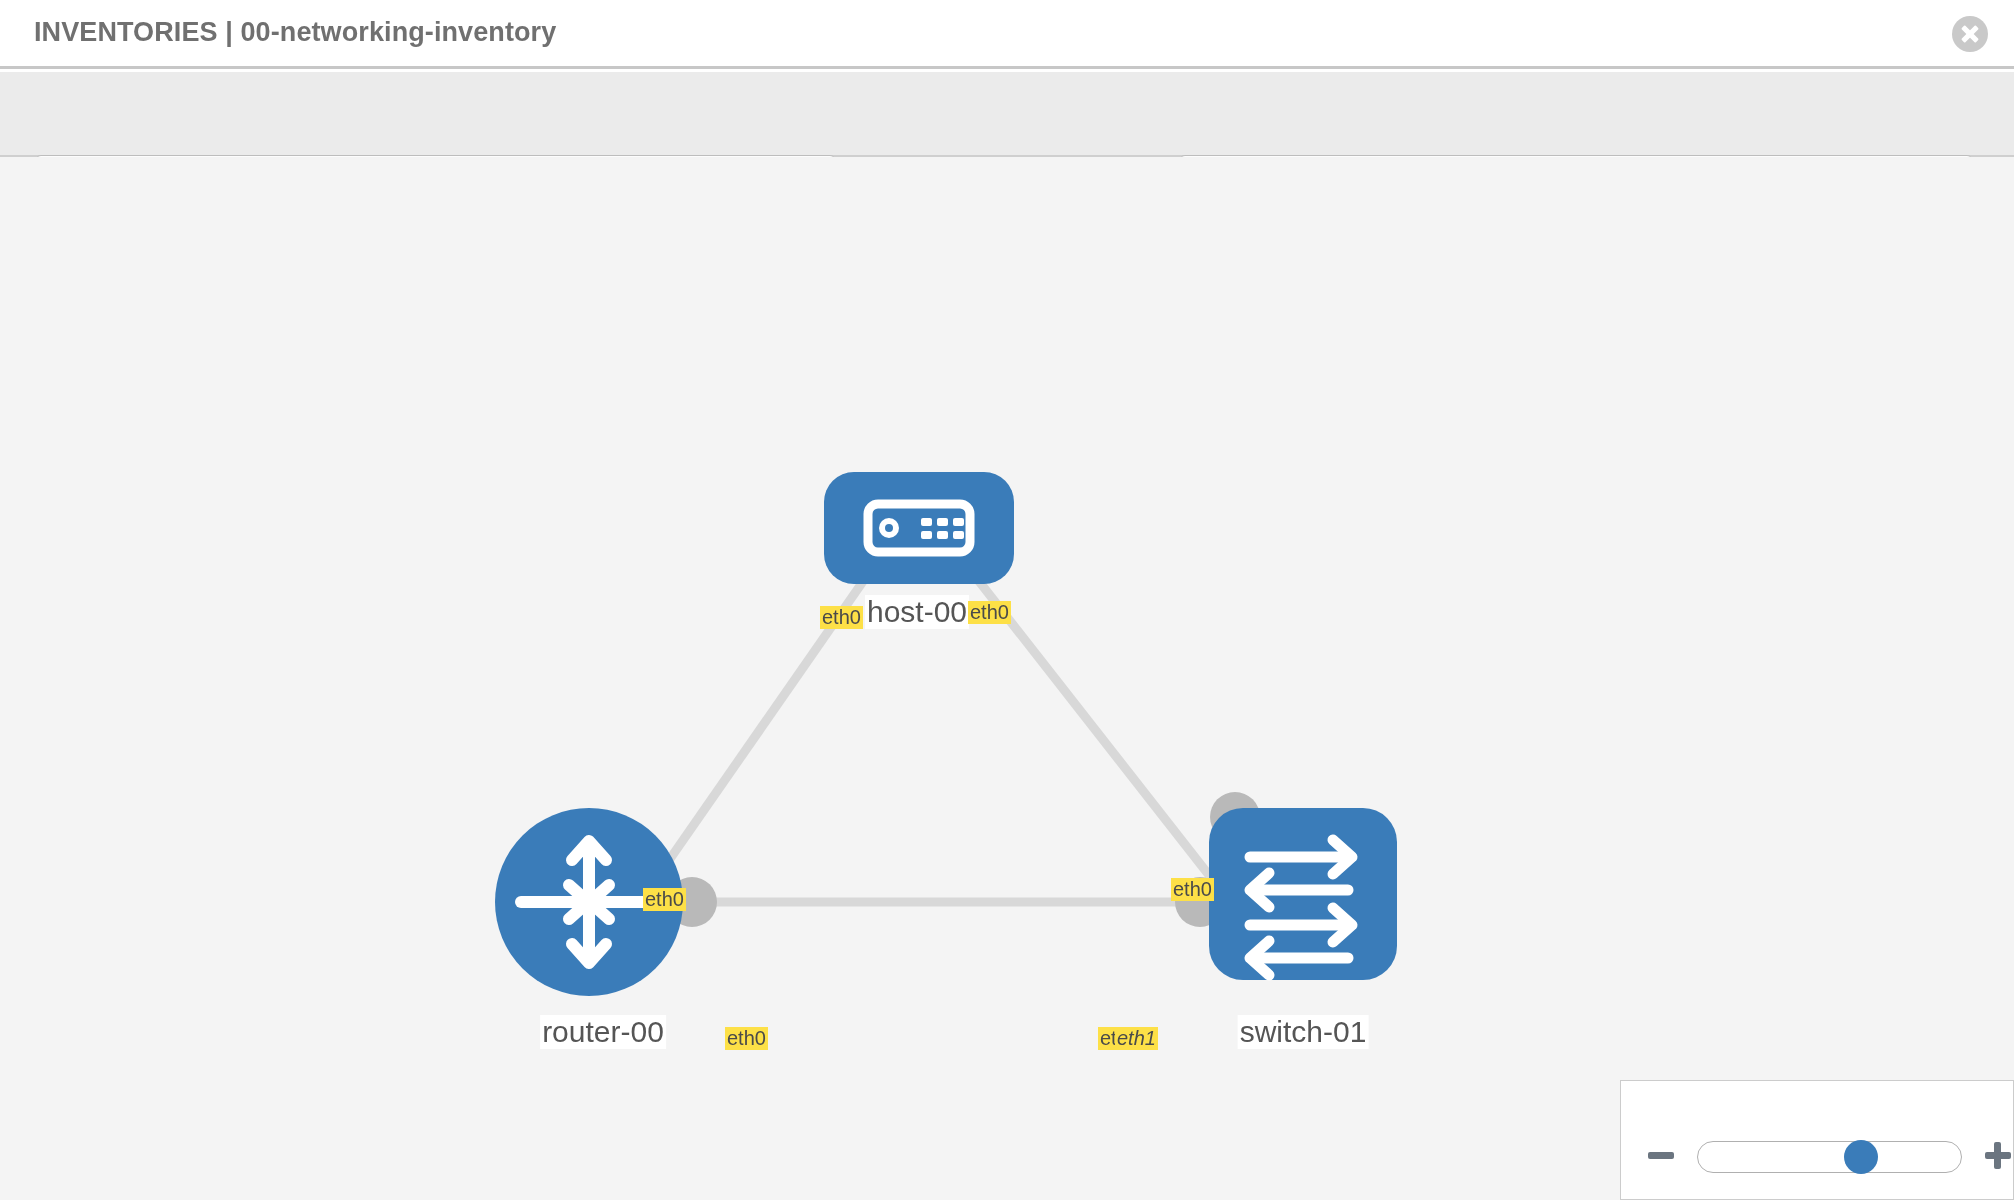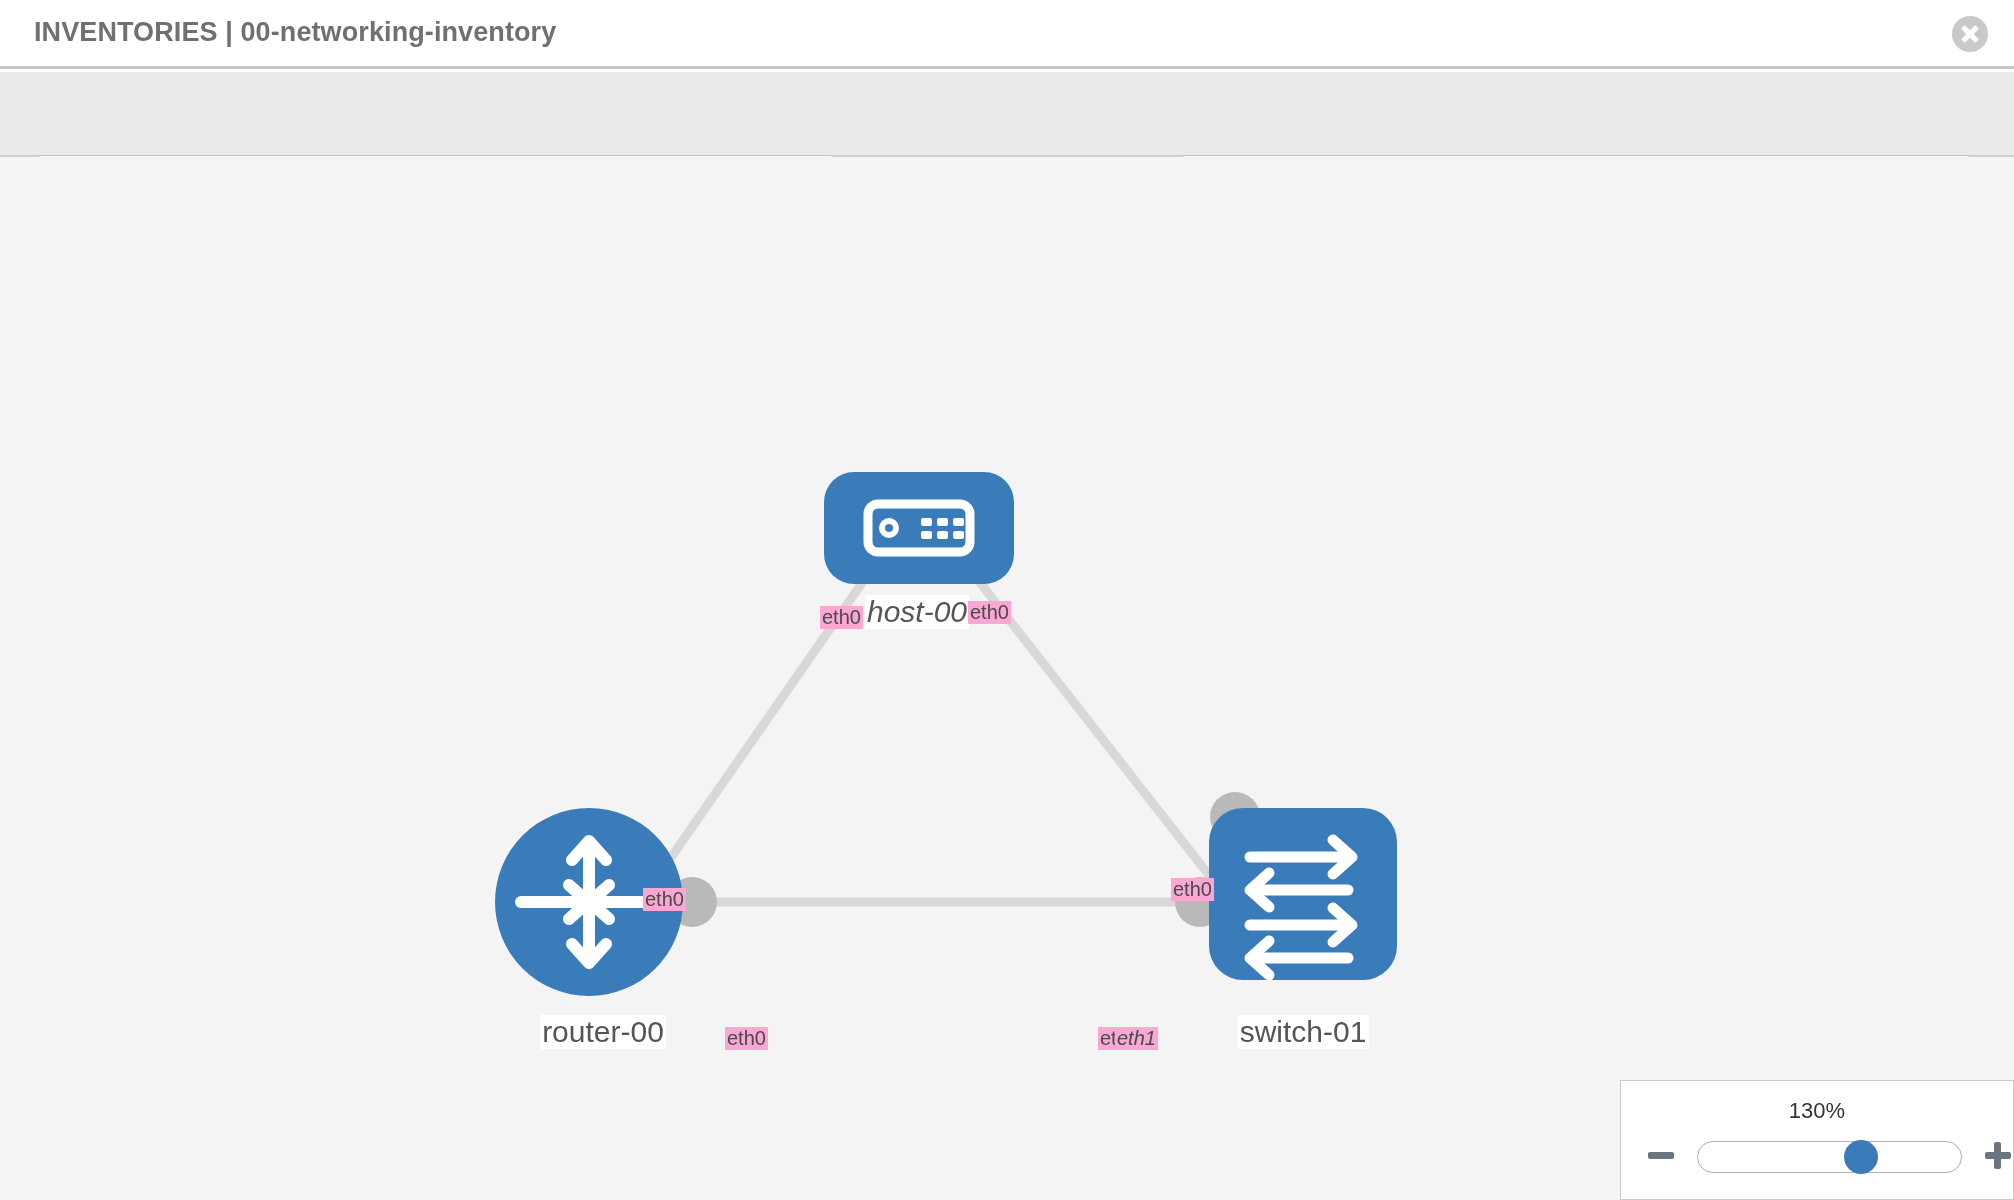--- a/index.html
+++ b/index.html
@@ -131,21 +131,21 @@
     color: #555555;
     background: #ffffff;
     white-space: nowrap;
     transform: translateX(-50%);
     padding: 0 2px;
   }
   .port-label {
     position: absolute;
     font-size: 20px;
     color: #4a4a4a;
-    background: #f9a8d4;
+    background: #fde047;
     white-space: nowrap;
     padding: 0 2px;
   }
 
   
   #zoom-control {
     position: absolute;
     left: 1620px;
     top: 1080px;
     width: 394px;
@@ -322,35 +322,34 @@
 
         <path d="M1250 768 L1350 768"></path>
         <path d="M1333 751 L1352 768 L1333 785"></path>
 
         <path d="M1348 801 L1252 801"></path>
         <path d="M1269 784 L1250 801 L1269 818"></path>
       </g>
     </g>
   </svg>
 
-  <div class="node-label" style="left:917px; top:438px;font-style:italic;">host-00</div>
+  <div class="node-label" style="left:917px; top:438px;">host-00</div>
   <div class="node-label" style="left:589px; top:858px;margin-left:14px;">router-00</div>
   <div class="node-label" style="left:1303px; top:858px;">switch-01</div>
 
   <div class="port-label" style="left:820px; top:449px;">eth0</div>
   <div class="port-label" style="left:968px; top:444px;">eth0</div>
   <div class="port-label" style="left:643px; top:731px;">eth0</div>
   <div class="port-label" style="left:1171px; top:721px;">eth0</div>
   <div class="port-label" style="left:725px; top:870px;">eth0</div>
   <div class="port-label" style="left:1098px; top:870px;">eth</div>
   <div class="port-label" style="left:1115px; top:870px;font-style:italic;">eth1</div>
 </div>
 
 <div id="zoom-control">
-  <div id="zoom-percent">130%</div>
   <div id="zoom-row">
     <div id="zoom-out-button"></div>
     <div id="zoom-slider">
       <div id="zoom-thumb" style="left: 62%;"></div>
     </div>
     <div id="zoom-in-button">
       <div class="h"></div>
       <div class="v"></div>
     </div>
   </div>

